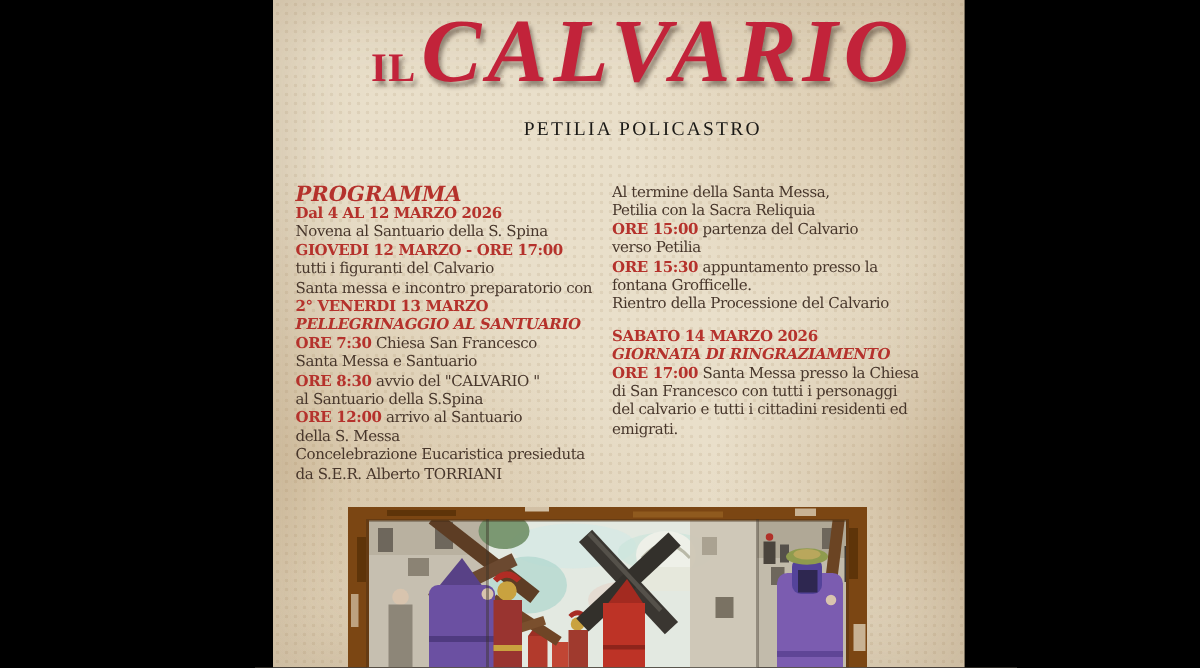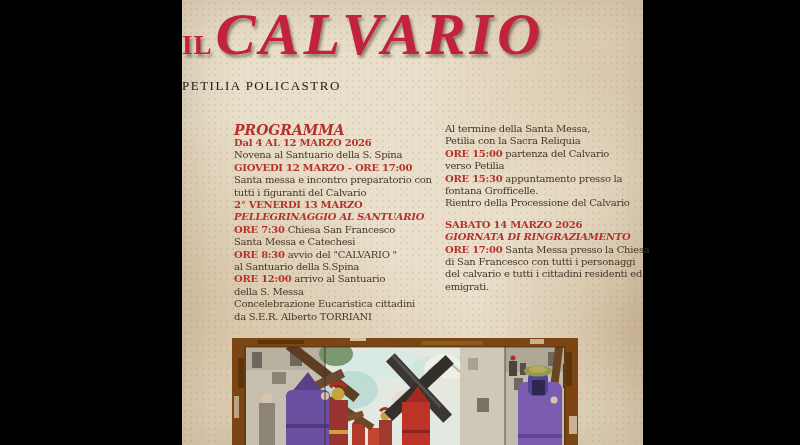--- a/index.html
+++ b/index.html
@@ -8,32 +8,32 @@
   .poster{position:absolute;left:182px;top:0;width:461px;height:445px;
     background-color:#e9dfca;
     background-image:
       radial-gradient(circle at 88% 16%, rgba(164,125,72,.20), rgba(164,125,72,0) 30%),
       radial-gradient(circle at 4% 70%, rgba(164,125,72,.26), rgba(164,125,72,0) 36%),
       radial-gradient(circle at 97% 74%, rgba(150,110,60,.30), rgba(150,110,60,0) 28%),
       radial-gradient(circle at 38% 96%, rgba(160,120,70,.20), rgba(160,120,70,0) 34%),
       radial-gradient(rgba(130,95,50,.10) 1px, transparent 1.4px);
     background-size:auto,auto,auto,auto,6px 6px;
     box-shadow:inset 0 0 55px rgba(130,95,55,.30);}
-  .hdr{position:absolute;top:0;left:0;width:100%;}
+  .hdr{position:absolute;top:0;left:16px;width:100%;text-align:center;}
   .title{margin:2px 0 0 0;line-height:64px;color:#c2233a;
          text-shadow:2px 3px 3px rgba(45,28,20,.45);white-space:nowrap;}
   .title .il{font-family:"Liberation Serif",serif;font-weight:bold;font-size:27px;
              letter-spacing:1px;margin-right:3px;}
   .title .cal{font-family:"Liberation Serif",serif;font-weight:bold;font-style:italic;
               font-size:60px;letter-spacing:4px;}
   .subtitle{font-family:"Liberation Serif",serif;font-size:13px;letter-spacing:1.5px;
             color:#1b1916;margin-top:1px;}
   .quote{font-family:"Liberation Serif",serif;font-weight:bold;font-style:italic;
          font-size:13.5px;line-height:14px;color:#8e3c34;margin-top:5px;}
-  .cols{position:absolute;top:123px;left:15px;width:446px;display:flex;margin-left:37px;}
+  .cols{position:absolute;top:123px;left:15px;width:446px;display:flex;}
   .col-left{width:196px;flex:none;}
   .col-right{width:235px;flex:none;padding-left:15px;}
   .ln{margin:0;font-size:10px;line-height:12.4px;letter-spacing:-0.25px;
       color:#47362b;white-space:nowrap;}
   .rb{color:#b5322c;font-weight:bold;}
   .rbi{color:#b5322c;font-weight:bold;font-style:italic;}
   .hprog{font-size:14px;line-height:14px;letter-spacing:0;}
   .sp{height:9px;line-height:9px;}
   .photo{position:absolute;left:50px;top:338px;width:346px;height:107px;overflow:hidden;}
   .photo svg{display:block;width:346px;height:120px;}
@@ -48,31 +48,31 @@
       <h1 class="title"><span class="il">IL</span><span class="cal">CALVARIO</span></h1>
       <div class="subtitle">PETILIA POLICASTRO</div>
     </div>
 
     <div class="cols">
       <div class="col-left">
         <p class="ln hprog"><span class="rbi">PROGRAMMA</span></p>
         <p class="ln"><span class="rb">Dal  4 AL 12 MARZO  2026</span><span class="rbi"></span><span class="tx"></span></p>
         <p class="ln"><span class="rb"></span><span class="rbi"></span><span class="tx">Novena al Santuario della S. Spina</span></p>
         <p class="ln"><span class="rb">GIOVEDI 12 MARZO - ORE 17:00</span><span class="rbi"></span><span class="tx"></span></p>
+        <p class="ln"><span class="rb"></span><span class="rbi"></span><span class="tx">tutti i figuranti del Calvario</span></p>
         <p class="ln"><span class="rb"></span><span class="rbi"></span><span class="tx">Santa messa e incontro preparatorio con</span></p>
-        <p class="ln"><span class="rb"></span><span class="rbi"></span><span class="tx">tutti i figuranti del Calvario</span></p>
         <p class="ln"><span class="rb">2° VENERDI 13 MARZO</span><span class="rbi"></span><span class="tx"></span></p>
         <p class="ln"><span class="rb"></span><span class="rbi">PELLEGRINAGGIO AL SANTUARIO</span><span class="tx"></span></p>
         <p class="ln"><span class="rb">ORE 7:30</span><span class="rbi"></span><span class="tx"> Chiesa  San Francesco</span></p>
-        <p class="ln"><span class="rb"></span><span class="rbi"></span><span class="tx">Santa Messa e Catechesi</span></p>
+        <p class="ln"><span class="rb"></span><span class="rbi"></span><span class="tx">Santa Messa e Santuario</span></p>
         <p class="ln"><span class="rb">ORE  8:30</span><span class="rbi"></span><span class="tx"> avvio  del "CALVARIO "</span></p>
         <p class="ln"><span class="rb"></span><span class="rbi"></span><span class="tx">al Santuario della S.Spina</span></p>
         <p class="ln"><span class="rb">ORE  12:00</span><span class="rbi"></span><span class="tx"> arrivo  al Santuario</span></p>
         <p class="ln"><span class="rb"></span><span class="rbi"></span><span class="tx">della S. Messa</span></p>
-        <p class="ln"><span class="rb"></span><span class="rbi"></span><span class="tx">Concelebrazione Eucaristica  cittadini</span></p>
+        <p class="ln"><span class="rb"></span><span class="rbi"></span><span class="tx">Concelebrazione Eucaristica  presieduta</span></p>
         <p class="ln"><span class="rb"></span><span class="rbi"></span><span class="tx">da  S.E.R. Alberto TORRIANI</span></p>
       </div>
       <div class="col-right">
         <p class="ln"><span class="rb"></span><span class="rbi"></span><span class="tx">Al termine della Santa Messa,</span></p>
         <p class="ln"><span class="rb"></span><span class="rbi"></span><span class="tx">Petilia  con la  Sacra Reliquia</span></p>
         <p class="ln"><span class="rb">ORE 15:00</span><span class="rbi"></span><span class="tx"> partenza del Calvario</span></p>
         <p class="ln"><span class="rb"></span><span class="rbi"></span><span class="tx">verso Petilia</span></p>
         <p class="ln"><span class="rb">ORE 15:30</span><span class="rbi"></span><span class="tx"> appuntamento presso la</span></p>
         <p class="ln"><span class="rb"></span><span class="rbi"></span><span class="tx">fontana Grofficelle.</span></p>
         <p class="ln"><span class="rb"></span><span class="rbi"></span><span class="tx">Rientro  della Processione del Calvario</span></p>

